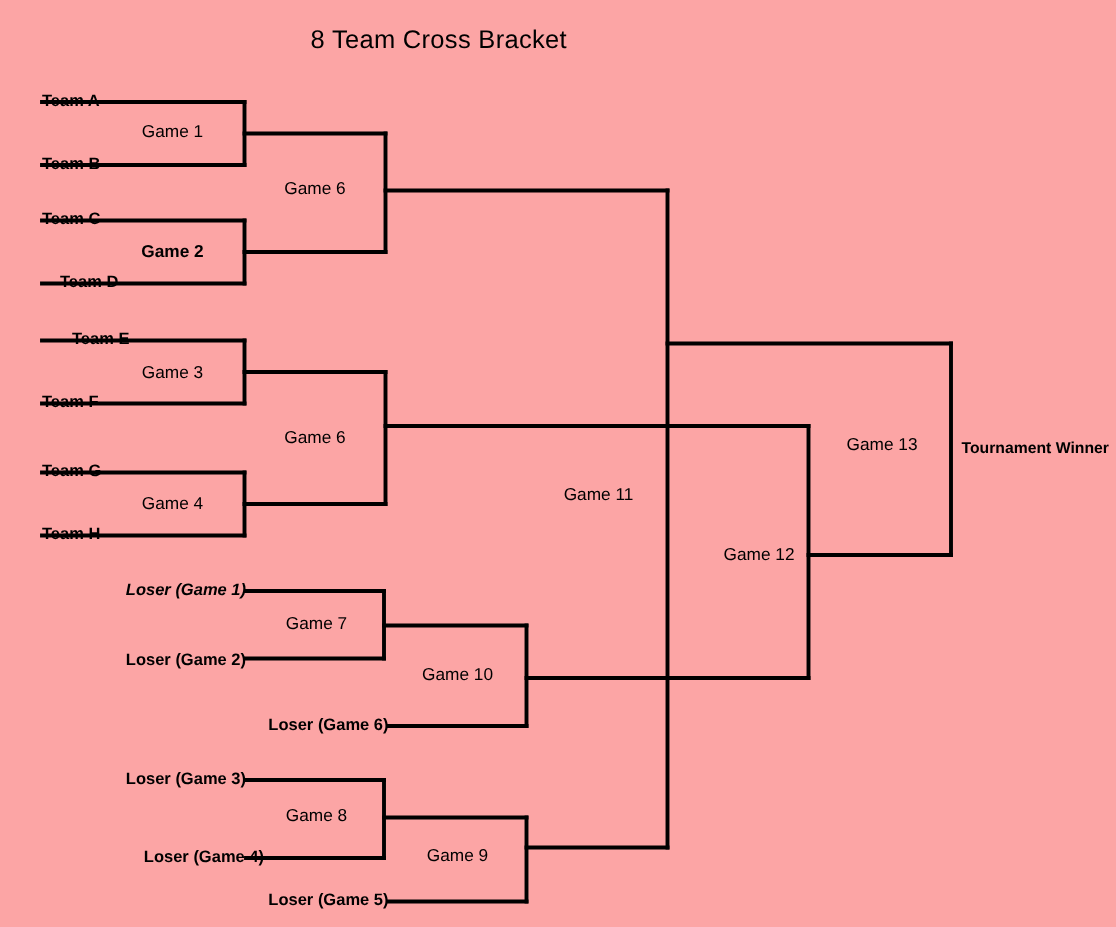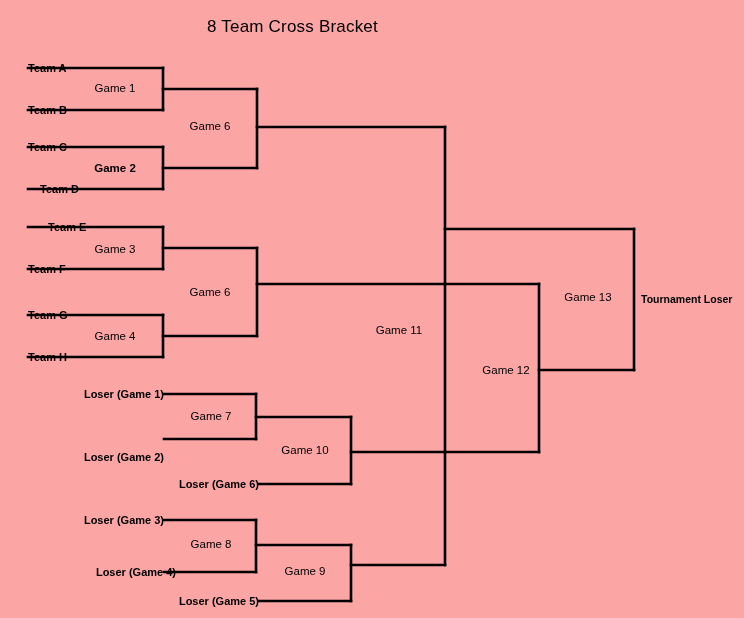--- a/index.html
+++ b/index.html
@@ -127,29 +127,29 @@
       <div class="lbl game-label" style="left: 115px; top: 169px; font-weight: bold;">Game 2</div>
       <div class="lbl game-label" style="left: 115px; top: 250px;">Game 3</div>
       <div class="lbl game-label" style="left: 115px; top: 337px;">Game 4</div>
       <div class="lbl game-label" style="left: 210px; top: 127px;">Game 6</div>
       <div class="lbl game-label" style="left: 210px; top: 293px;">Game 6</div>
       <div class="lbl game-label" style="left: 399px; top: 331px;">Game 11</div>
       <div class="lbl game-label" style="left: 506px; top: 371px;">Game 12</div>
       <div class="lbl game-label" style="left: 588px; top: 298px;">Game 13</div>
     </div>
   <div id="loser-feeder-layer">
-      <div class="lbl seed-label right-anchored" style="left: auto; top: 394px; right: 580px;">Loser (Game 1)</div>
-      <div class="lbl seed-label right-anchored" style="left: auto; top: 457px; right: 580px; margin-left: 11px;">Loser (Game 2)</div>
+      <div class="lbl seed-label right-anchored" style="left: auto; top: 394px; right: 580px; font-style: italic;">Loser (Game 1)</div>
+      <div class="lbl seed-label right-anchored" style="left: auto; top: 441px; right: 580px; margin-left: 11px;">Loser (Game 2)</div>
       <div class="lbl seed-label right-anchored" style="left: auto; top: 484px; right: 485px;">Loser (Game 6)</div>
       <div class="lbl seed-label right-anchored" style="left: auto; top: 520px; right: 580px; padding-left: 16px;">Loser (Game 3)</div>
       <div class="lbl seed-label right-anchored" style="left: auto; top: 572px; right: 568px;">Loser (Game 4)</div>
       <div class="lbl seed-label right-anchored" style="left: auto; top: 601px; right: 485px;">Loser (Game 5)</div>
     </div>
   <div id="loser-game-layer">
       <div class="lbl game-label" style="left: 211px; top: 417px;">Game 7</div>
       <div class="lbl game-label" style="left: 211px; top: 545px;">Game 8</div>
       <div class="lbl game-label" style="left: 305px; top: 451px;">Game 10</div>
       <div class="lbl game-label" style="left: 305px; top: 572px;">Game 9</div>
     </div>
 
-  <div class="lbl winner-label" style="left:641px; top:299px;">Tournament Loser</div>
+  <div class="lbl winner-label" style="left:641px; top:299px;">Tournament Winner</div>
 
 </div>
 
 </body></html>

